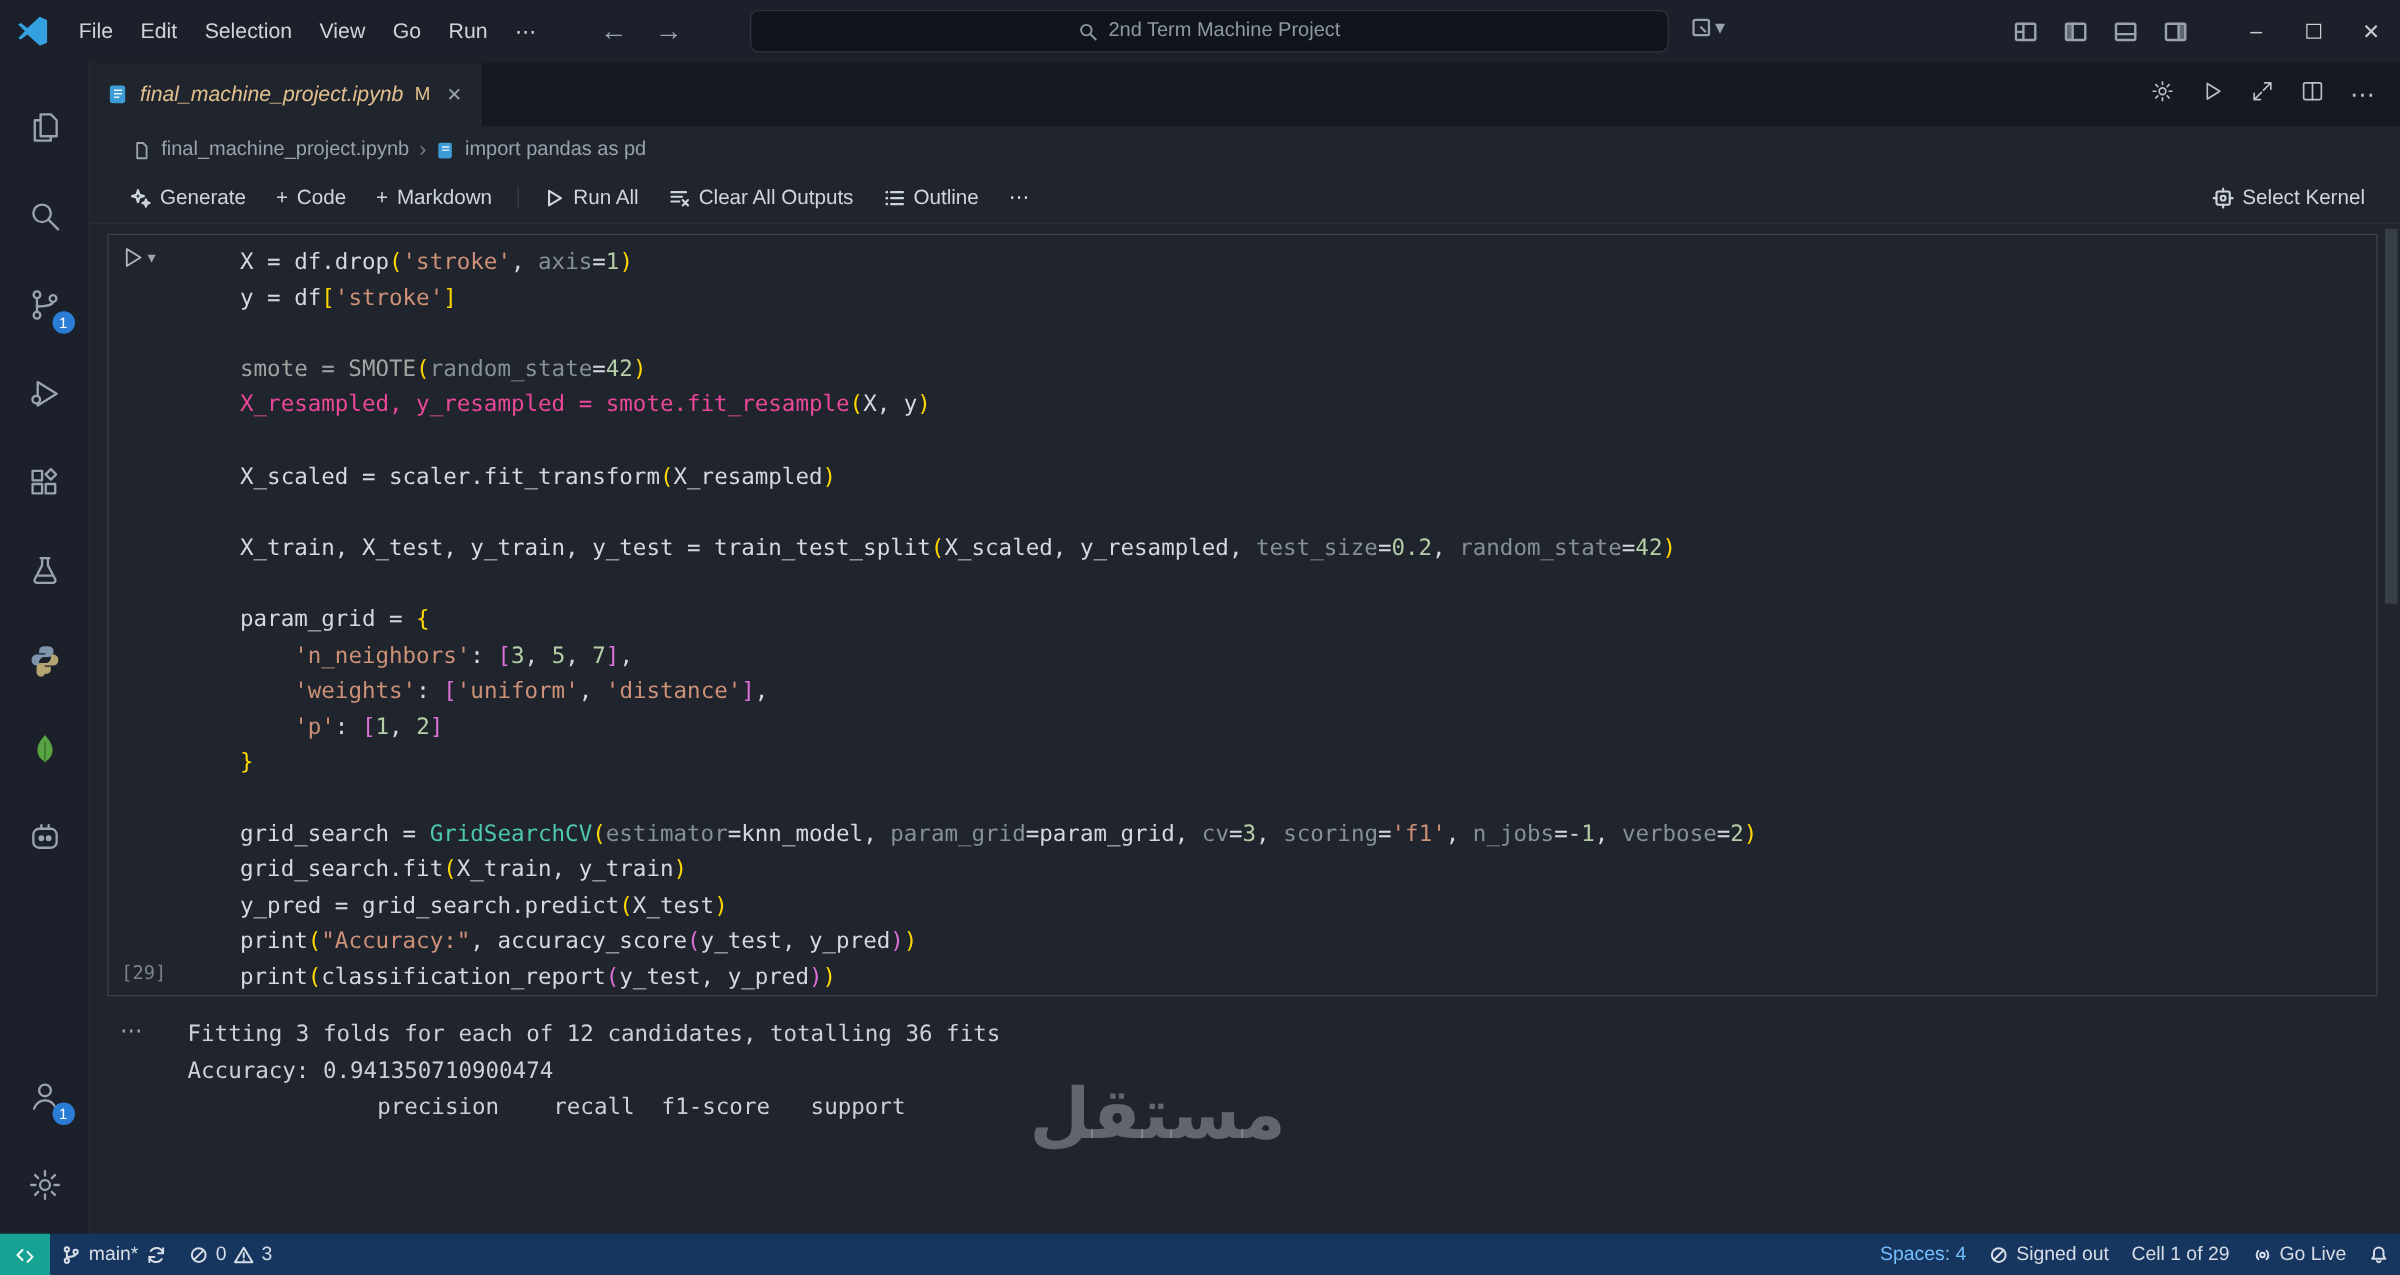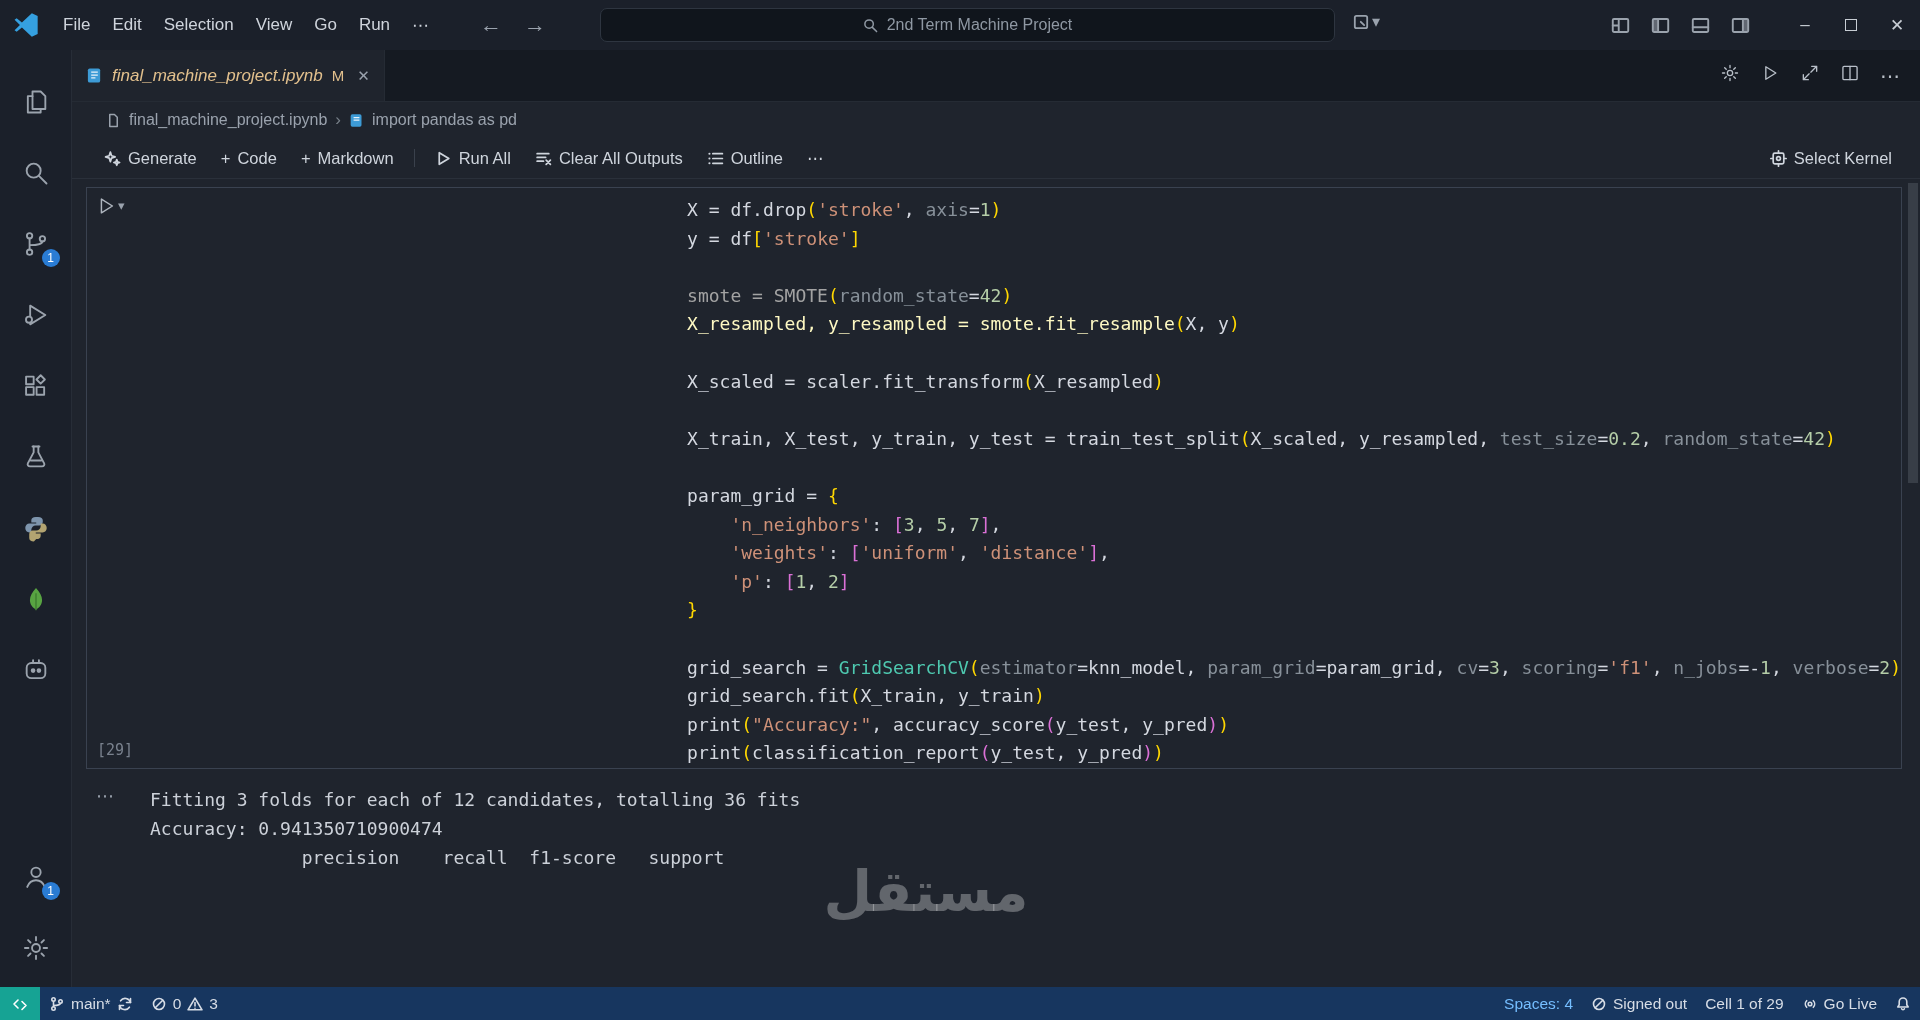--- a/index.html
+++ b/index.html
@@ -56,21 +56,21 @@
   .nb-right { margin-left:auto; display:flex; align-items:center; gap:8px; }
 
   
   .notebook { flex:1 1 auto; position:relative; overflow:hidden; }
   .cell { margin:8px 18px 0 14px; border:1px solid #3a4250; display:flex; background:#1f242d; }
   .cell-gutter { width:105px; flex:0 0 auto; display:flex; flex-direction:column; justify-content:space-between; padding:7px 0 9px 8px; }
   .run-btn { display:flex; align-items:flex-start; gap:1px; color:#aeb5be; }
   .run-btn svg { width:22px; height:22px; }
   .run-chev { font-size:13px; color:#9aa2ad; margin-top:3px; }
   .exec-count { font-family:"DejaVu Sans Mono",monospace; font-size:15px; color:#7a828e; padding-left:2px; }
-  .cell-body { flex:1 1 auto; display:flex; flex-direction:column; min-width:0;align-items:flex-end; }
+  .cell-body { flex:1 1 auto; display:flex; flex-direction:column; min-width:0; }
   .code-area { padding-top:8px; cursor:text; }
   .code-line { height:28.6px; line-height:28.6px; font-family:"DejaVu Sans Mono",monospace; font-size:18px; white-space:pre; }
   .cell-footer { height:32px; display:flex; align-items:center; justify-content:flex-end; padding-right:22px; }
   .lang { color:#9aa2ad; font-size:16px; }
 
   .output { display:flex; margin:16px 18px 0 14px; }
   .out-gutter { width:64px; flex:0 0 auto; color:#9aa2ad; font-size:18px; padding-left:10px; letter-spacing:1px; }
   .out-line { font-family:"DejaVu Sans Mono",monospace; font-size:18px; line-height:29px; white-space:pre; color:#ccd1d9; }
 
   .watermark { position:absolute; left:0; right:140px; top:680px; text-align:center; pointer-events:none; }
@@ -355,34 +355,35 @@
               <span class="run-chev">▾</span>
             </div>
             <div class="exec-count">[29]</div>
           </div>
           <div class="cell-body">
             <div class="code-area" id="code-lines">
                 <div class="code-line"><span style="color: rgb(212, 216, 224);">X = df.drop</span><span style="color: rgb(255, 215, 0);">(</span><span style="color: rgb(206, 145, 120);">'stroke'</span><span style="color: rgb(212, 216, 224);">, </span><span style="color: rgb(135, 144, 153);">axis</span><span style="color: rgb(212, 216, 224);">=</span><span style="color: rgb(181, 206, 168);">1</span><span style="color: rgb(255, 215, 0);">)</span></div>
                 <div class="code-line"><span style="color: rgb(212, 216, 224);">y = df</span><span style="color: rgb(255, 215, 0);">[</span><span style="color: rgb(206, 145, 120);">'stroke'</span><span style="color: rgb(255, 215, 0);">]</span></div>
                 <div class="code-line">&nbsp;</div>
                 <div class="code-line"><span style="color: #a3a3a3;">smote = SMOTE</span><span style="color: rgb(255, 215, 0);">(</span><span style="color: rgb(135, 144, 153);">random_state</span><span style="color: rgb(212, 216, 224);">=</span><span style="color: rgb(181, 206, 168);">42</span><span style="color: rgb(255, 215, 0);">)</span></div>
-                <div class="code-line"><span style="color: #fef9c3; margin-top: 33px;">X_resampled, y_resampled = smote.fit_resample</span><span style="color: rgb(255, 215, 0);">(</span><span style="color: rgb(212, 216, 224);">X, y</span><span style="color: rgb(255, 215, 0);">)</span></div>
+                <div class="code-line"><span style="color: #ec4899; margin-top: 33px;">X_resampled, y_resampled = smote.fit_resample</span><span style="color: rgb(255, 215, 0);">(</span><span style="color: rgb(212, 216, 224);">X, y</span><span style="color: rgb(255, 215, 0);">)</span></div>
                 <div class="code-line">&nbsp;</div>
                 <div class="code-line"><span style="color: rgb(212, 216, 224);">X_scaled = scaler.fit_transform</span><span style="color: rgb(255, 215, 0);">(</span><span style="color: rgb(212, 216, 224);">X_resampled</span><span style="color: rgb(255, 215, 0);">)</span></div>
                 <div class="code-line">&nbsp;</div>
                 <div class="code-line"><span style="color: rgb(212, 216, 224);">X_train, X_test, y_train, y_test = train_test_split</span><span style="color: rgb(255, 215, 0);">(</span><span style="color: rgb(212, 216, 224);">X_scaled, y_resampled, </span><span style="color: rgb(135, 144, 153);">test_size</span><span style="color: rgb(212, 216, 224);">=</span><span style="color: rgb(181, 206, 168);">0.2</span><span style="color: rgb(212, 216, 224);">, </span><span style="color: rgb(135, 144, 153);">random_state</span><span style="color: rgb(212, 216, 224);">=</span><span style="color: rgb(181, 206, 168);">42</span><span style="color: rgb(255, 215, 0);">)</span></div>
                 <div class="code-line">&nbsp;</div>
                 <div class="code-line"><span style="color: rgb(212, 216, 224);">param_grid = </span><span style="color: rgb(255, 215, 0);">{</span></div>
                 <div class="code-line"><span style="color: rgb(212, 216, 224);">    </span><span style="color: rgb(206, 145, 120);">'n_neighbors'</span><span style="color: rgb(212, 216, 224);">: </span><span style="color: rgb(218, 112, 214);">[</span><span style="color: rgb(181, 206, 168);">3</span><span style="color: rgb(212, 216, 224);">, </span><span style="color: rgb(181, 206, 168);">5</span><span style="color: rgb(212, 216, 224);">, </span><span style="color: rgb(181, 206, 168);">7</span><span style="color: rgb(218, 112, 214);">]</span><span style="color: rgb(212, 216, 224);">,</span></div>
                 <div class="code-line"><span style="color: rgb(212, 216, 224);">    </span><span style="color: rgb(206, 145, 120);">'weights'</span><span style="color: rgb(212, 216, 224);">: </span><span style="color: rgb(218, 112, 214);">[</span><span style="color: rgb(206, 145, 120);">'uniform'</span><span style="color: rgb(212, 216, 224);">, </span><span style="color: rgb(206, 145, 120);">'distance'</span><span style="color: rgb(218, 112, 214);">]</span><span style="color: rgb(212, 216, 224);">,</span></div>
                 <div class="code-line"><span style="color: rgb(212, 216, 224);">    </span><span style="color: rgb(206, 145, 120);">'p'</span><span style="color: rgb(212, 216, 224);">: </span><span style="color: rgb(218, 112, 214);">[</span><span style="color: rgb(181, 206, 168);">1</span><span style="color: rgb(212, 216, 224);">, </span><span style="color: rgb(181, 206, 168);">2</span><span style="color: rgb(218, 112, 214);">]</span></div>
                 <div class="code-line"><span style="color: rgb(255, 215, 0);">}</span></div>
                 <div class="code-line">&nbsp;</div>
                 <div class="code-line"><span style="color: rgb(212, 216, 224);">grid_search = </span><span style="color: rgb(78, 201, 176);">GridSearchCV</span><span style="color: rgb(255, 215, 0);">(</span><span style="color: rgb(135, 144, 153);">estimator</span><span style="color: rgb(212, 216, 224);">=knn_model, </span><span style="color: rgb(135, 144, 153);">param_grid</span><span style="color: rgb(212, 216, 224);">=param_grid, </span><span style="color: rgb(135, 144, 153);">cv</span><span style="color: rgb(212, 216, 224);">=</span><span style="color: rgb(181, 206, 168);">3</span><span style="color: rgb(212, 216, 224);">, </span><span style="color: rgb(135, 144, 153);">scoring</span><span style="color: rgb(212, 216, 224);">=</span><span style="color: rgb(206, 145, 120);">'f1'</span><span style="color: rgb(212, 216, 224);">, </span><span style="color: rgb(135, 144, 153);">n_jobs</span><span style="color: rgb(212, 216, 224);">=-</span><span style="color: rgb(181, 206, 168);">1</span><span style="color: rgb(212, 216, 224);">, </span><span style="color: rgb(135, 144, 153);">verbose</span><span style="color: rgb(212, 216, 224);">=</span><span style="color: rgb(181, 206, 168);">2</span><span style="color: rgb(255, 215, 0);">)</span></div>
                 <div class="code-line"><span style="color: rgb(212, 216, 224);">grid_search.fit</span><span style="color: rgb(255, 215, 0);">(</span><span style="color: rgb(212, 216, 224);">X_train, y_train</span><span style="color: rgb(255, 215, 0);">)</span></div>
+                <div class="code-line"><span style="color: rgb(212, 216, 224);">y_pred = grid_search.predict</span><span style="color: rgb(255, 215, 0);">(</span><span style="color: rgb(212, 216, 224);">X_test</span><span style="color: rgb(255, 215, 0);">)</span></div>
                 <div class="code-line"><span style="color: rgb(212, 216, 224);">print</span><span style="color: rgb(255, 215, 0);">(</span><span style="color: rgb(206, 145, 120);">"Accuracy:"</span><span style="color: rgb(212, 216, 224);">, accuracy_score</span><span style="color: rgb(218, 112, 214);">(</span><span style="color: rgb(212, 216, 224);">y_test, y_pred</span><span style="color: rgb(218, 112, 214);">)</span><span style="color: rgb(255, 215, 0);">)</span></div>
                 <div class="code-line"><span style="color: rgb(212, 216, 224);">print</span><span style="color: rgb(255, 215, 0);">(</span><span style="color: rgb(212, 216, 224);">classification_report</span><span style="color: rgb(218, 112, 214);">(</span><span style="color: rgb(212, 216, 224);">y_test, y_pred</span><span style="color: rgb(218, 112, 214);">)</span><span style="color: rgb(255, 215, 0);">)</span></div>
               </div>
           </div>
         </div>
 
         <div class="output">
           <div class="out-gutter">
             <span>⋯</span>
           </div>

